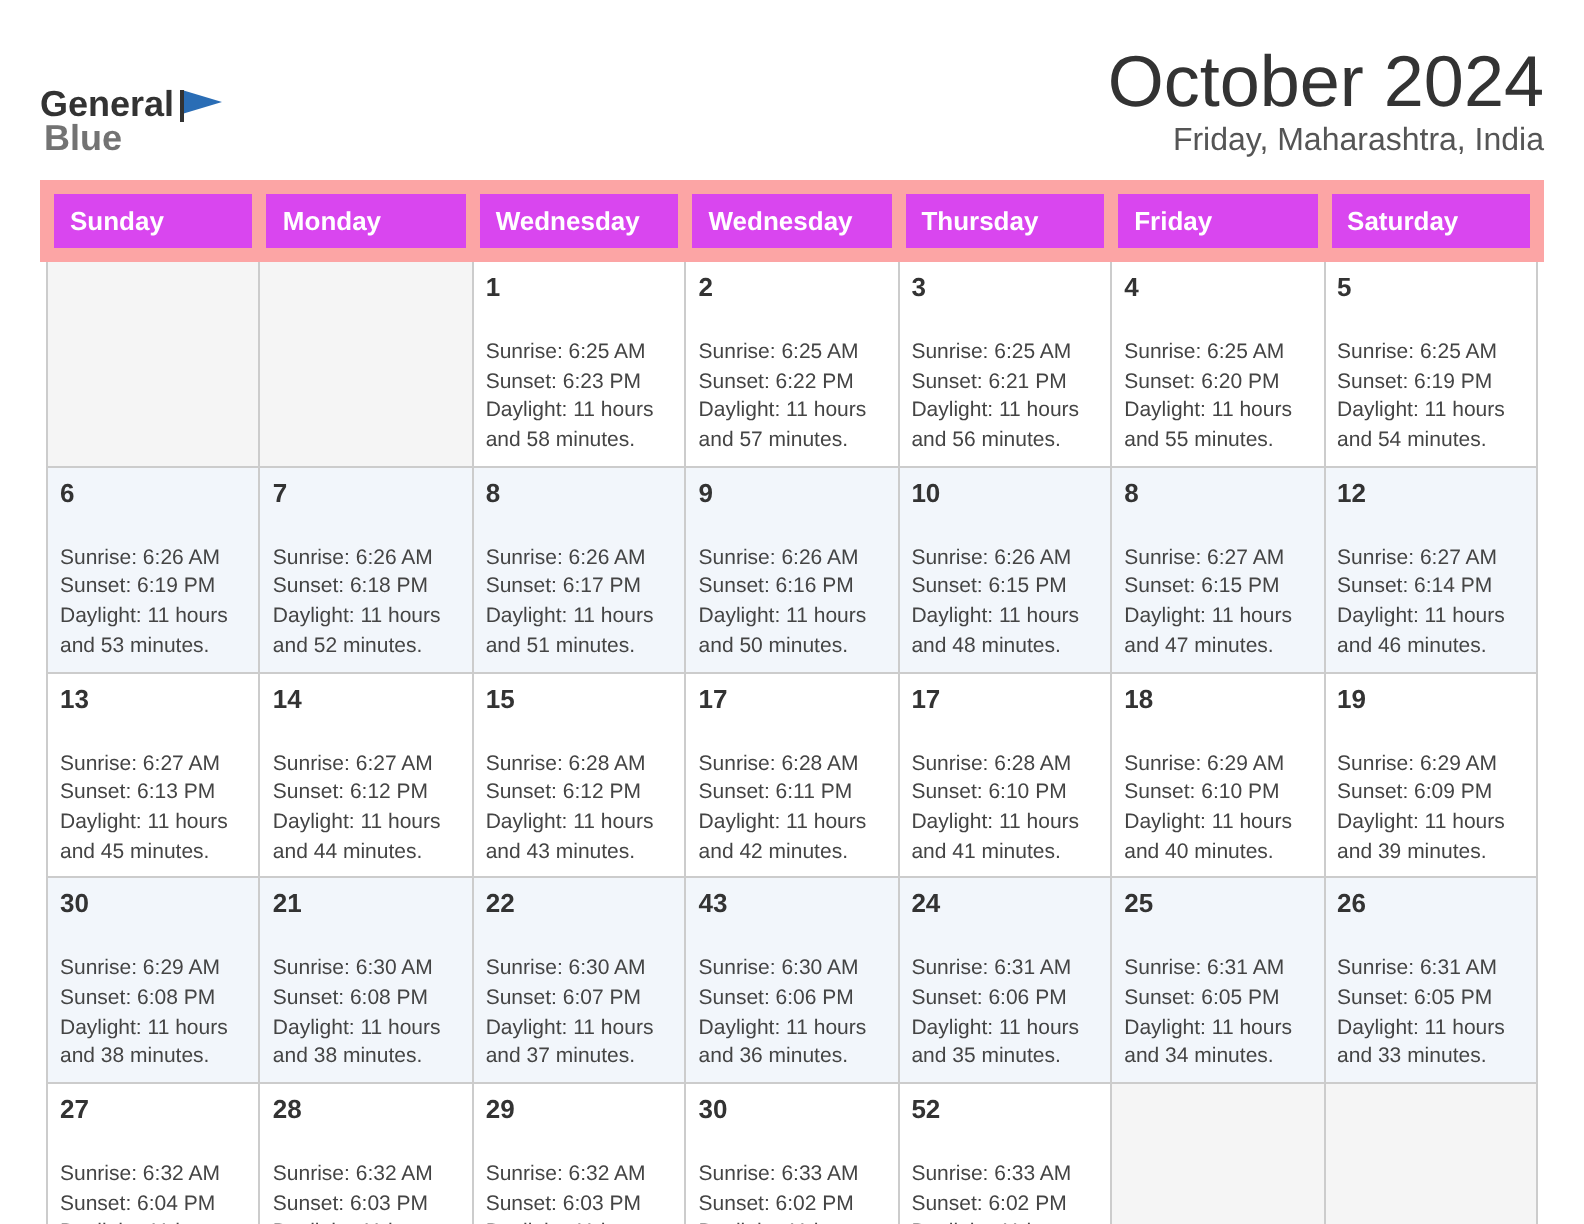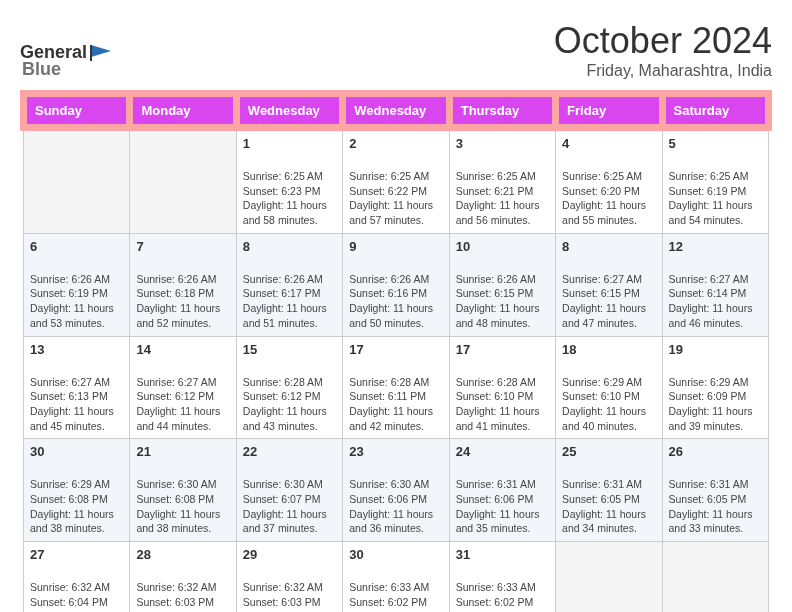--- a/index.html
+++ b/index.html
@@ -220,21 +220,21 @@
         </td>
         <td>
           <span class="day-number">21</span>
           <div class="day-detail">Sunrise: 6:30 AM<br>Sunset: 6:08 PM<br>Daylight: 11 hours and 38 minutes.</div>
         </td>
         <td>
           <span class="day-number">22</span>
           <div class="day-detail">Sunrise: 6:30 AM<br>Sunset: 6:07 PM<br>Daylight: 11 hours and 37 minutes.</div>
         </td>
         <td>
-          <span class="day-number">23</span>
+          <span class="day-number">43</span>
           <div class="day-detail">Sunrise: 6:30 AM<br>Sunset: 6:06 PM<br>Daylight: 11 hours and 36 minutes.</div>
         </td>
         <td>
           <span class="day-number">24</span>
           <div class="day-detail">Sunrise: 6:31 AM<br>Sunset: 6:06 PM<br>Daylight: 11 hours and 35 minutes.</div>
         </td>
         <td>
           <span class="day-number">25</span>
           <div class="day-detail">Sunrise: 6:31 AM<br>Sunset: 6:05 PM<br>Daylight: 11 hours and 34 minutes.</div>
         </td>
@@ -254,20 +254,20 @@
         </td>
         <td>
           <span class="day-number">29</span>
           <div class="day-detail">Sunrise: 6:32 AM<br>Sunset: 6:03 PM<br>Daylight: 11 hours and 30 minutes.</div>
         </td>
         <td>
           <span class="day-number">30</span>
           <div class="day-detail">Sunrise: 6:33 AM<br>Sunset: 6:02 PM<br>Daylight: 11 hours and 29 minutes.</div>
         </td>
         <td>
-          <span class="day-number">31</span>
+          <span class="day-number">52</span>
           <div class="day-detail">Sunrise: 6:33 AM<br>Sunset: 6:02 PM<br>Daylight: 11 hours and 28 minutes.</div>
         </td>
         <td class="empty-cell"></td>
         <td class="empty-cell"></td>
       </tr>
     </tbody>
 </table>
 
 </body></html>

